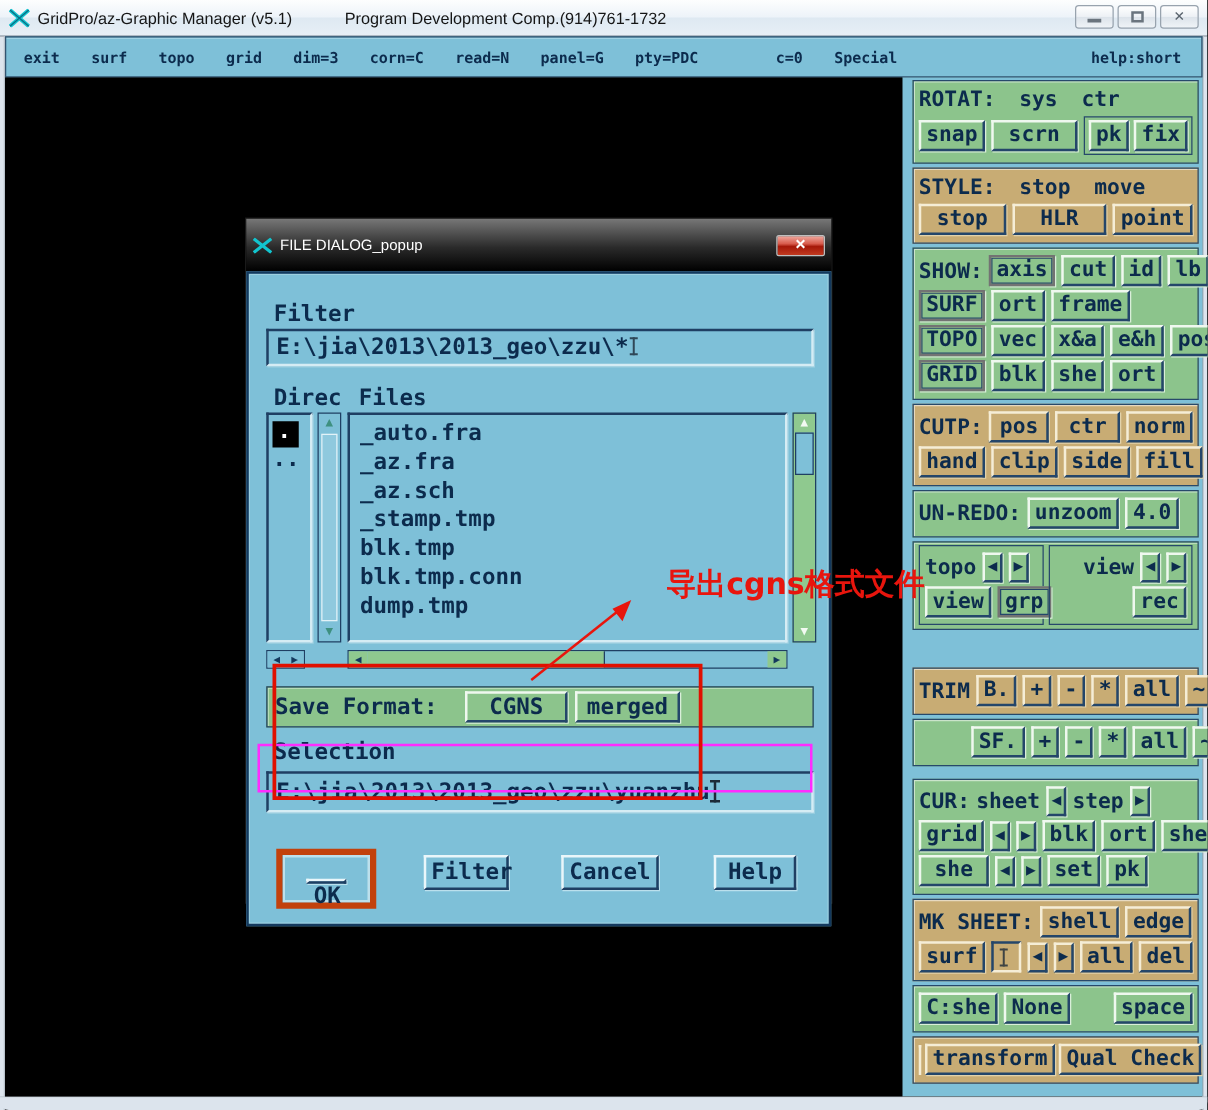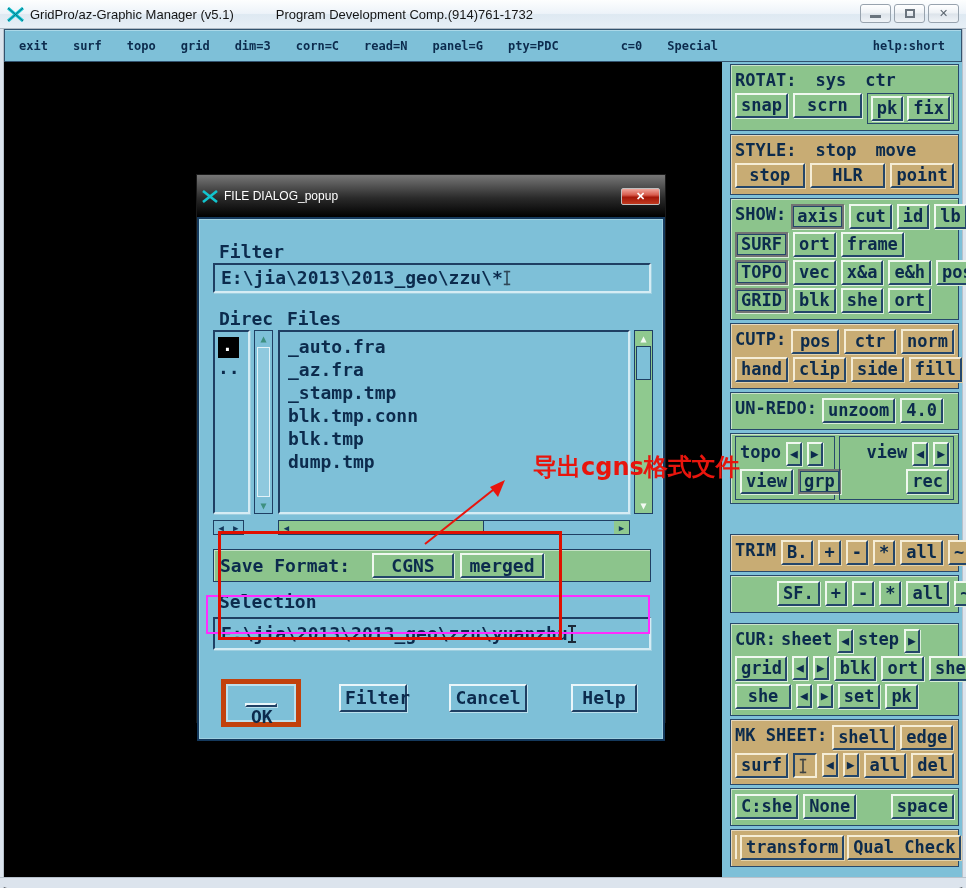--- a/index.html
+++ b/index.html
@@ -36,21 +36,21 @@
 
   .canvas { position:absolute; left:4px; top:62px; width:718px; height:815px; background:#000; }
 
   
   .sidebar { position:absolute; left:722px; top:62px; width:240px; height:815px;
     background:#7EC0D8; padding:2px 3px 0 8px; display:flex; flex-direction:column; font-size:17px; }
   .sec { border:1px solid #27496B; box-shadow:inset 1px 1px 0 rgba(255,255,255,.55);
     padding:2px 4px 3px 4px; margin-bottom:3px; }
   .sec-g { background:#8CC48C; --bg:#8CC48C; --lt:#EFF8EF; --lt2:#D9EED9; --dk:#24466A; }
   .sec-t { background:#C8AC74; --bg:#C8AC74; --lt:#F5EDD6; --lt2:#E2D2AA; --dk:#24466A; }
-  .row { display:flex; align-items:flex-start; gap:5px; margin:3px 0; }
+  .row { display:flex; align-items:center; gap:5px; margin:3px 0; }
   .lblsp { margin-left:14px; }
   .btn { background:var(--bg); color:#0C2B4D; font:inherit; text-align:center;
     border-top:2px solid var(--lt); border-left:2px solid var(--lt);
     border-right:2px solid var(--dk); border-bottom:2px solid var(--dk);
     box-shadow:1px 1px 0 var(--lt2); line-height:21px; padding:0 4px; white-space:nowrap; }
   .btn.active { border:2px solid #737373; box-shadow:inset 0 0 0 1px #24466A,1px 1px 0 var(--lt2); }
   .abtn { padding:0 2px; font-size:13px; line-height:20px; }
   .grp { border:1px solid #27496B; padding:2px 3px; display:flex; gap:4px; }
   .subpanel { border:1px solid #27496B; padding:2px 4px; }
   .gap28 { height:27px; } .gap8 { height:7px; }
@@ -380,23 +380,24 @@
 
     <div class="abs vscroll vs-direc" style="left:55px;top:111px;width:19px;height:184px">
       <div class="sb-arrow">▲</div>
       <div class="track"></div>
       <div class="sb-arrow">▼</div>
     </div>
 
     <div class="abs sunken list" style="left:79px;top:111px;width:352px;height:184px;padding:3px 8px">
       <div class="fitem">_auto.fra</div>
       <div class="fitem">_az.fra</div>
+      <div class="fitem">_az.sch</div>
       <div class="fitem">_stamp.tmp</div>
+      <div class="fitem">blk.tmp</div>
       <div class="fitem">blk.tmp.conn</div>
-      <div class="fitem">blk.tmp</div>
       <div class="fitem">dump.tmp</div>
     </div>
 
     <div class="abs vscroll vs-files" style="left:435px;top:111px;width:19px;height:184px">
       <div class="sb-arrow">▲</div>
       <div class="track">
           <div class="thumb"></div>
         </div>
       <div class="sb-arrow">▼</div>
     </div>

